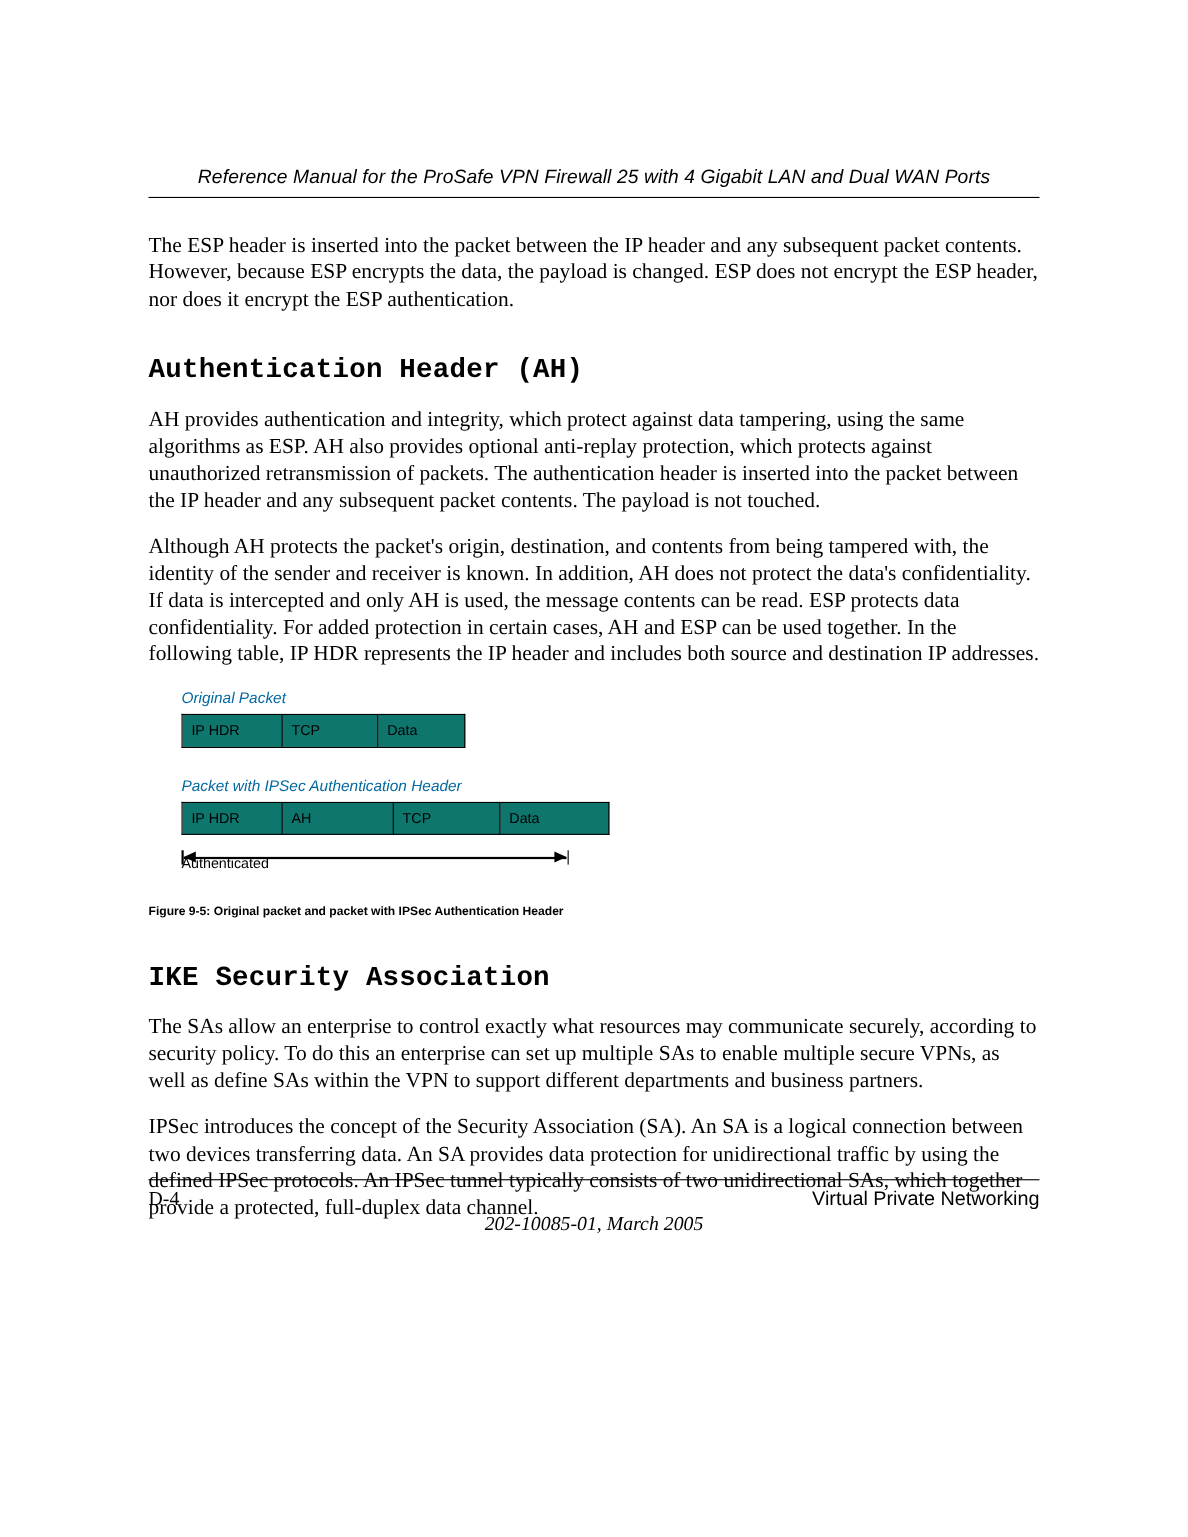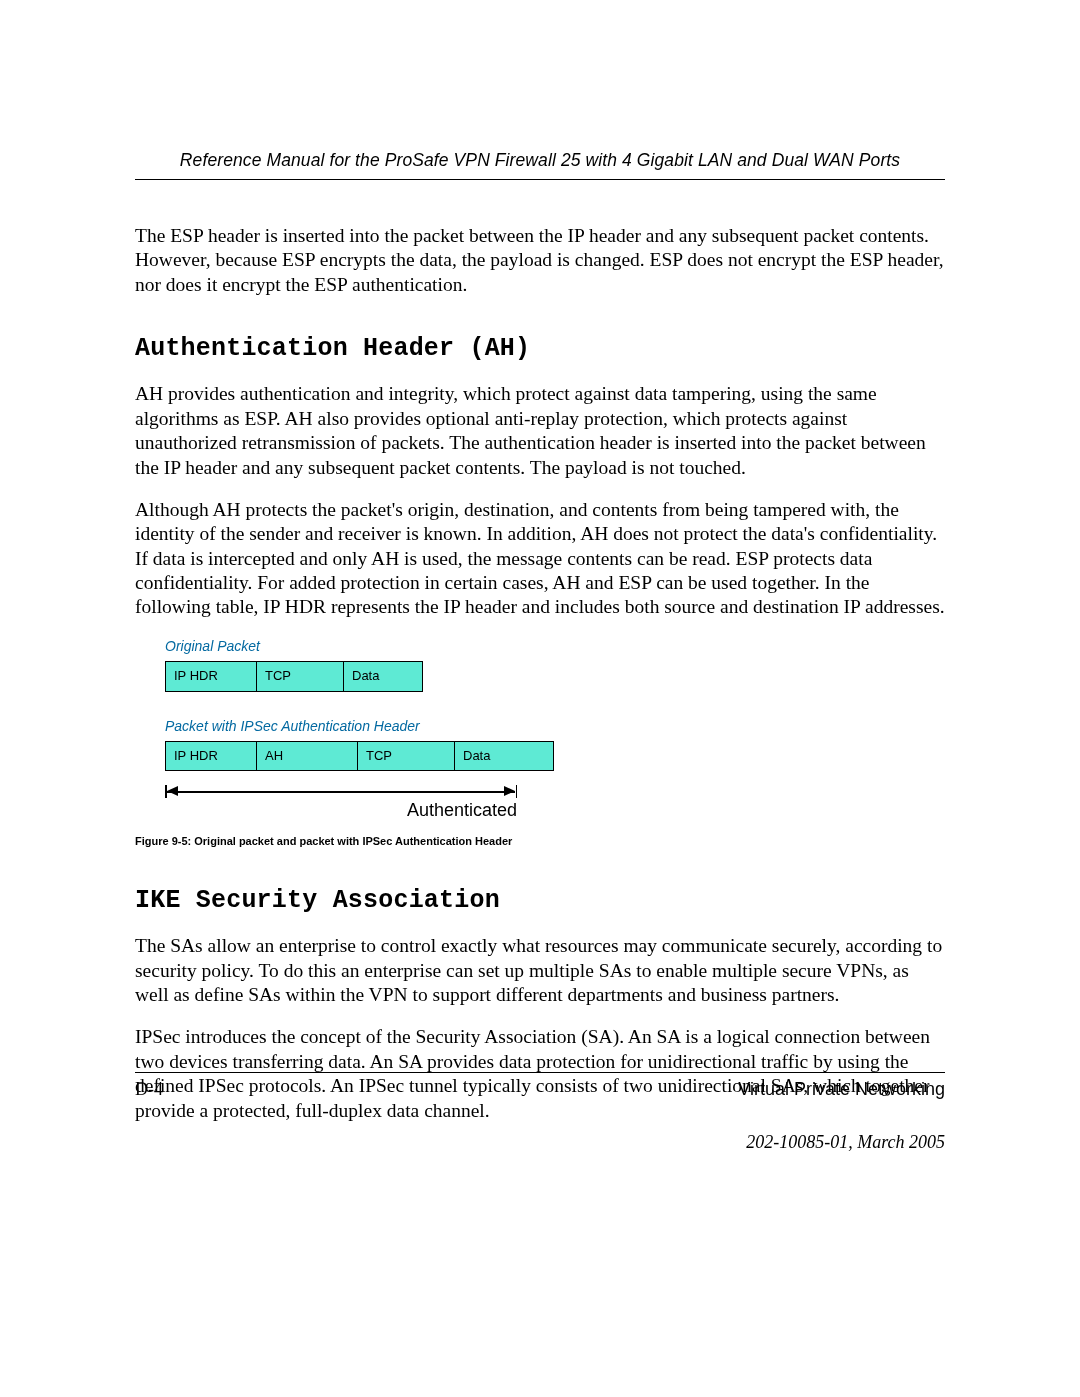--- a/index.html
+++ b/index.html
@@ -27,21 +27,21 @@
     padding-bottom: 8px;
   }
   .hr {
     border: none;
     border-top: 1.5px solid #000;
     margin: 0;
   }
   .body-text {
     font-size: 19.5px;
     line-height: 1.25;
-    margin-top: 44px;
+    margin-top: 32px;
   }
   .body-text p { margin: 0 0 18px 0; }
   h2.section {
     font-family: Liberation Mono, monospace;
     font-weight: bold;
     font-size: 25px;
     margin: 36px 0 18px 0;
     letter-spacing: 0.2px;
   }
   .figure-wrap {
@@ -55,21 +55,21 @@
     margin-bottom: 6px;
   }
   .pkt-table {
     border-collapse: collapse;
   }
   .pkt-table td {
     border: 1.5px solid #000;
     font-family: Arial, Helvetica, sans-serif;
     font-size: 13px;
     padding: 6px 10px 6px 8px;
-    background: #5eead4;
+    background: #0f766e;
   }
   .arrow-block {
     position: relative;
     margin-top: 14px;
     height: 32px;
   }
   .arrow-line {
     position: absolute;
     top: 6px;
     height: 1.5px;
@@ -93,24 +93,24 @@
   .arrow-head-r {
     position: absolute;
     top: 1px;
     width: 0; height: 0;
     border-top: 5.5px solid transparent;
     border-bottom: 5.5px solid transparent;
     border-left: 11px solid #000;
   }
   .arrow-text {
     position: absolute;
-    top: 14px;
-    font-family: Arial, Helvetica, sans-serif;
-    font-size: 18px;
-    text-align: right;
+    top: 4px;
+    font-family: Arial, Helvetica, sans-serif;
+    font-size: 13px;
+    text-align: left;
   }
   .caption {
     font-family: Arial, Helvetica, sans-serif;
     font-weight: bold;
     font-size: 11px;
     margin: 18px 0 0 0;
   }
   .footer-wrap {
     position: absolute;
     left: 135px;
@@ -126,24 +126,24 @@
     display: flex;
     justify-content: space-between;
     font-size: 18px;
     margin-top: 6px;
     font-family: Arial, Helvetica, sans-serif;
   }
   .footer-row .pn {
     font-family: "Times New Roman", Times, serif;
   }
   .footer-center {
-    text-align: right;
+    text-align: center;
     font-style: italic;
     font-size: 18px;
-    margin-top: 32px;
+    margin-top: 2px;
   }
 </style>
 </head>
 <body>
 
 <div class="page">
 
   <div class="running-head">Reference Manual for the ProSafe VPN Firewall 25 with 4 Gigabit LAN and Dual WAN Ports</div>
   <hr class="hr">
 

